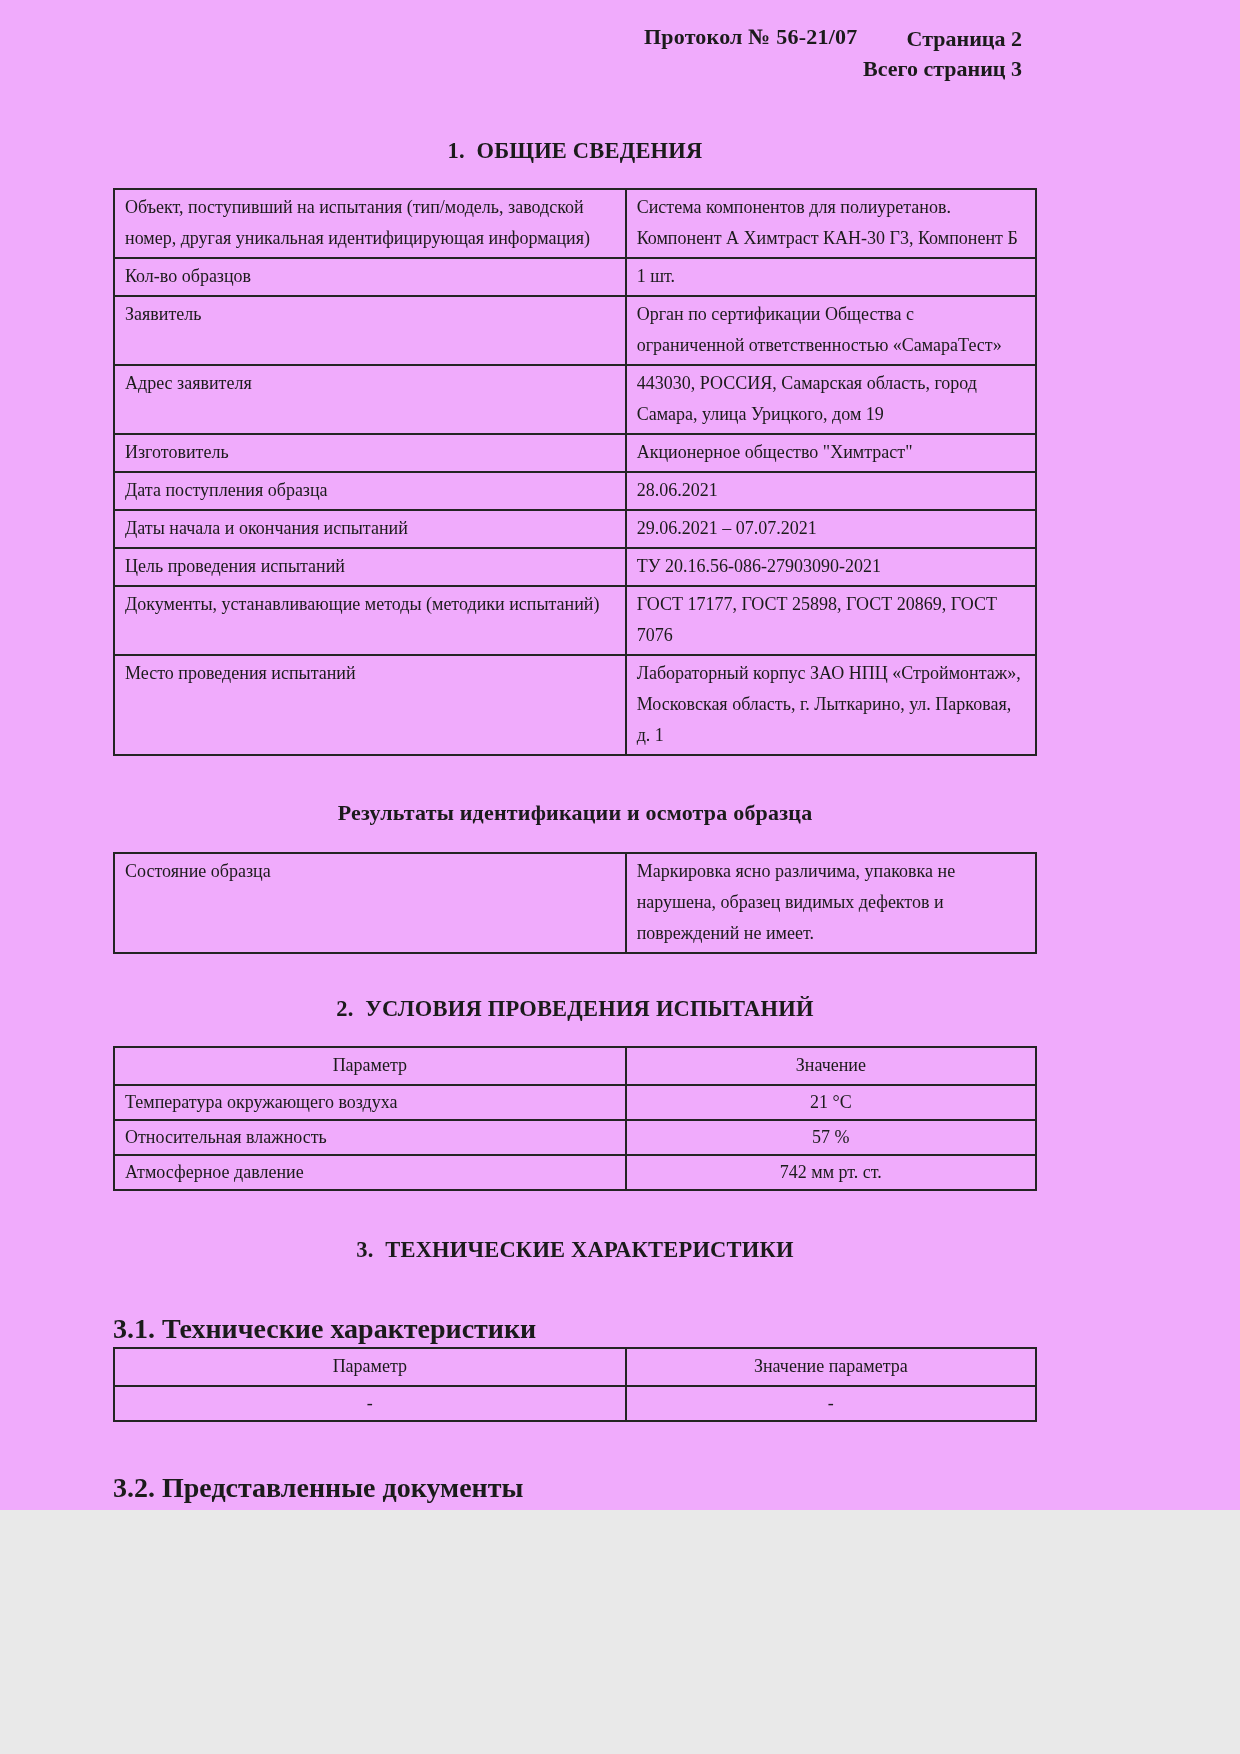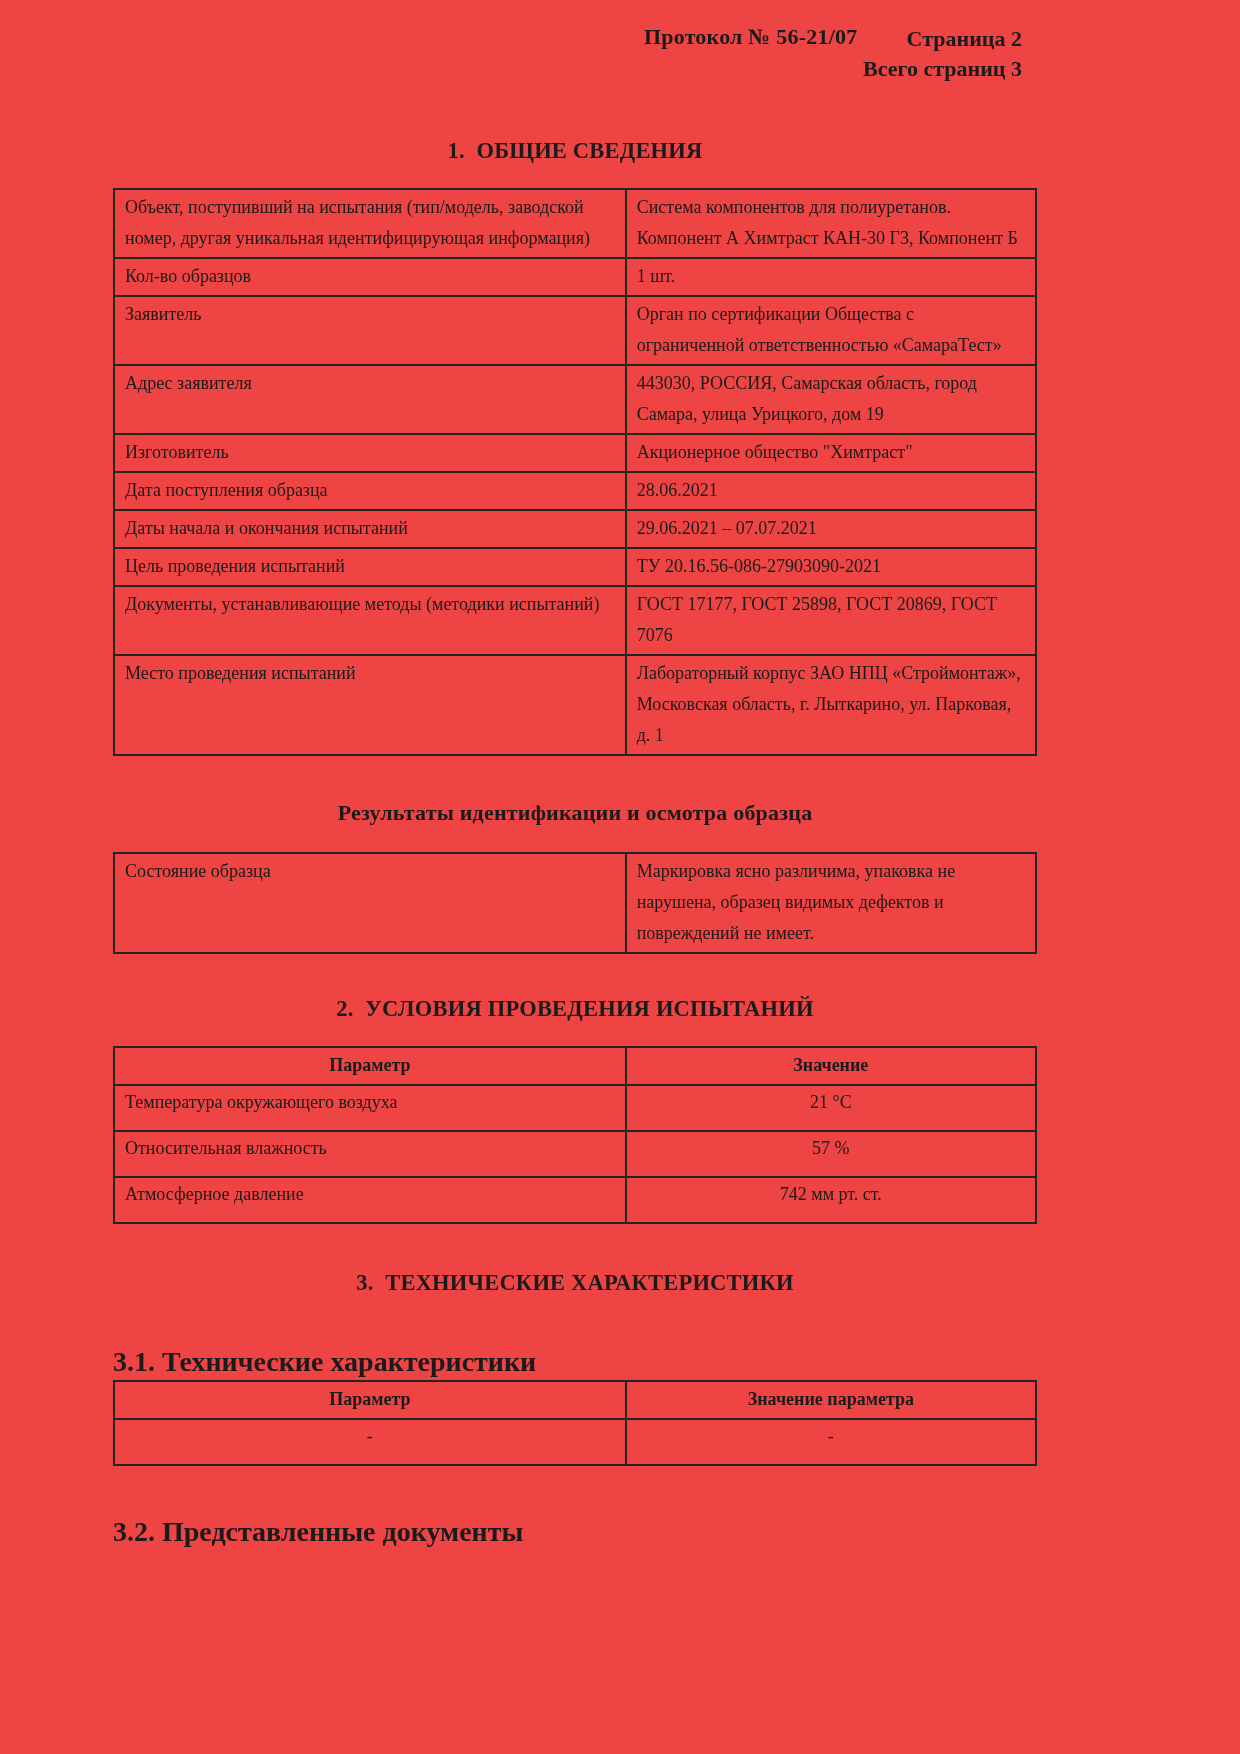--- a/index.html
+++ b/index.html
@@ -4,22 +4,22 @@
 <style>
   html, body { margin: 0; padding: 0; }
   body {
     width: 1240px; height: 1754px;
     background: #e9e9e9;
     font-family: "Liberation Serif", "DejaVu Serif", serif;
     color: #1b1b1b;
   }
   .page {
     position: relative;
-    width: 1240px; height: 1754px;
-    background: #ef4444;
+    width: 1240px; height: 1510px;
+    background: #f0abfc;
     overflow: hidden;
   }
   .protocol {
     position: absolute; left: 644px; top: 24px;
     font-weight: 700; font-size: 22px; letter-spacing: .2px;
   }
   .pageinfo {
     position: absolute; right: 218px; top: 24px;
     text-align: right; font-weight: 700; font-size: 22px; line-height: 30px; font-family: Liberation Serif, serif;
   }
@@ -46,23 +46,23 @@
   .t-gap-md { margin-top: 26px; }
   col.c1 { width: 55.5%; }
   col.c2 { width: 44.5%; }
   .tbl td, .tbl th {
     border: 2px solid #242424;
     font-size: 18px; line-height: 31px;
     padding: 2px 10px 3px 10px;
     vertical-align: top;
     word-wrap: break-word;
   }
-  .tbl th { font-weight: 700; text-align: center; }
+  .tbl th { font-weight: 400; text-align: center; }
   .tbl td.center { text-align: center; }
-  .cond td { padding-top: 1px; padding-bottom: 12px; border-radius: 8px; }
+  .cond td { padding-top: 1px; padding-bottom: 1px; border-radius: 8px; }
 </style>
 </head>
 <body>
 
 <div class="page">
 
   <div class="protocol">Протокол № 56-21/07</div>
   <div class="pageinfo">
     <div>Страница 2</div>
     <div>Всего страниц 3</div>

